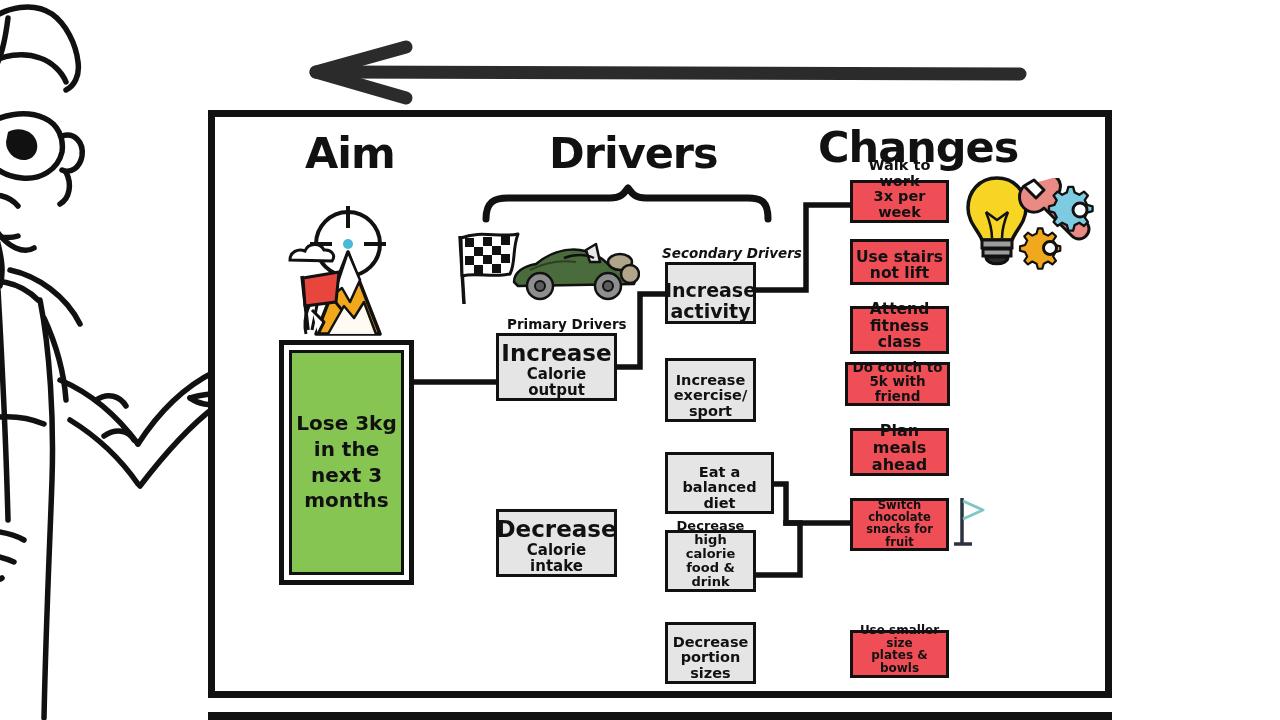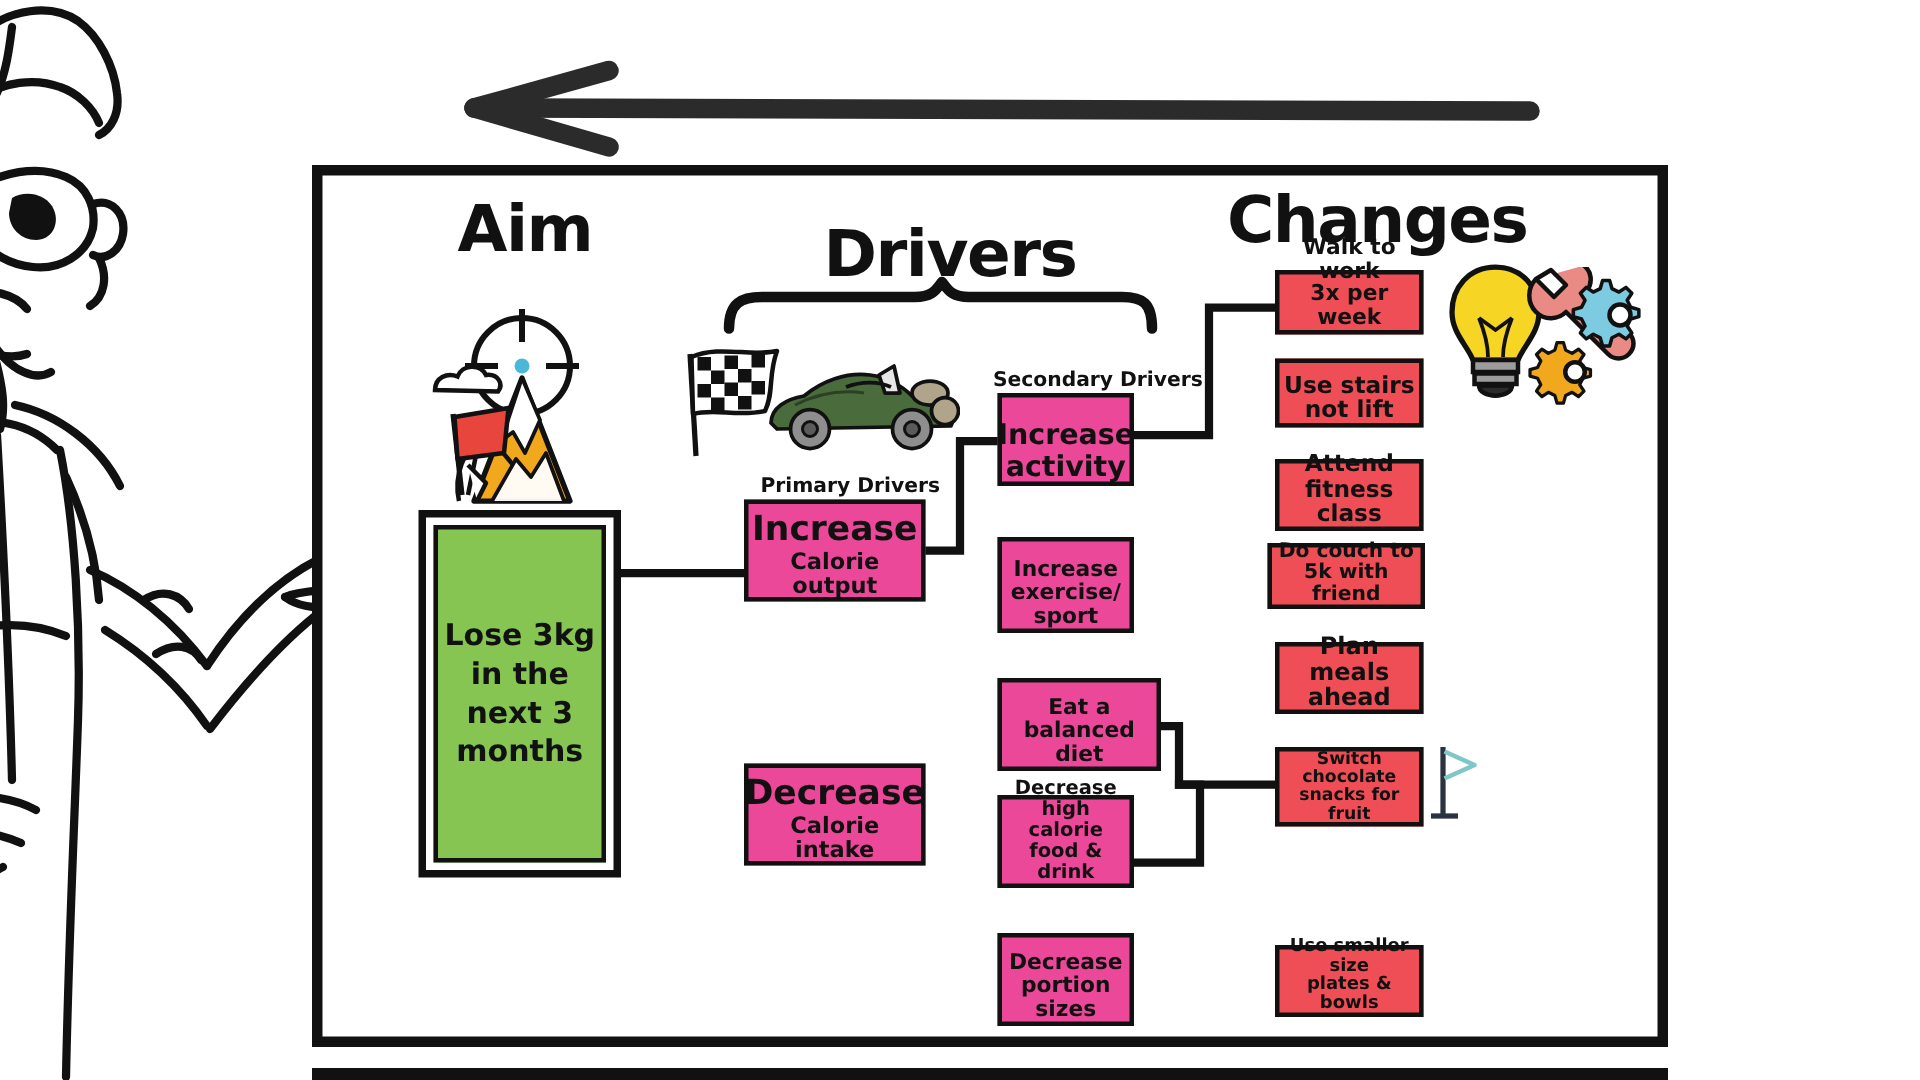--- a/index.html
+++ b/index.html
@@ -11,34 +11,34 @@
 
   
   #board{position:absolute;left:208px;top:110px;width:904px;height:588px;
          border:7px solid #111;background:#fff;box-sizing:border-box;}
   #board-shadow{position:absolute;left:208px;top:712px;width:904px;height:8px;background:#111;}
 
   
   .heading{position:absolute;font-weight:800;color:#111;letter-spacing:-1px;
            font-family:"DejaVu Sans","Liberation Sans",sans-serif;white-space:nowrap;}
   #h-aim{left:305px;top:128px;font-size:43px;}
-  #h-drivers{left:549px;top:128px;font-size:43px;margin-top:17px;}
+  #h-drivers{left:549px;top:128px;font-size:43px;}
   #h-changes{left:818px;top:122px;font-size:43px;}
 
   
   .sublabel{position:absolute;font-size:13.5px;font-weight:800;color:#111;white-space:nowrap;}
   #sl-primary{left:507px;top:316px;}
-  #sl-secondary{left:662px;top:245px;}
+  #sl-secondary{left:662px;top:245px;font-style:italic;}
 
   
   .node{position:absolute;box-sizing:border-box;border:3px solid #111;
         display:flex;flex-direction:column;align-items:center;justify-content:flex-end;
         text-align:center;color:#111;font-weight:800;line-height:1.07;
         font-family:"DejaVu Sans","Liberation Sans",sans-serif;}
-  .yellow{background:#ec4899;}
+  .yellow{background:#e5e5e5;}
   .red{background:#EF4E57;}
 
   
   #aim-outer{position:absolute;left:279px;top:340px;width:135px;height:245px;
              border:5px solid #111;background:#fff;box-sizing:border-box;padding:5px;}
   #aim-inner{width:100%;height:100%;box-sizing:border-box;border:3px solid #111;
              background:#86C552;display:flex;align-items:center;justify-content:center;
              text-align:center;font-size:20px;font-weight:800;color:#111;line-height:1.28;}
 
   

